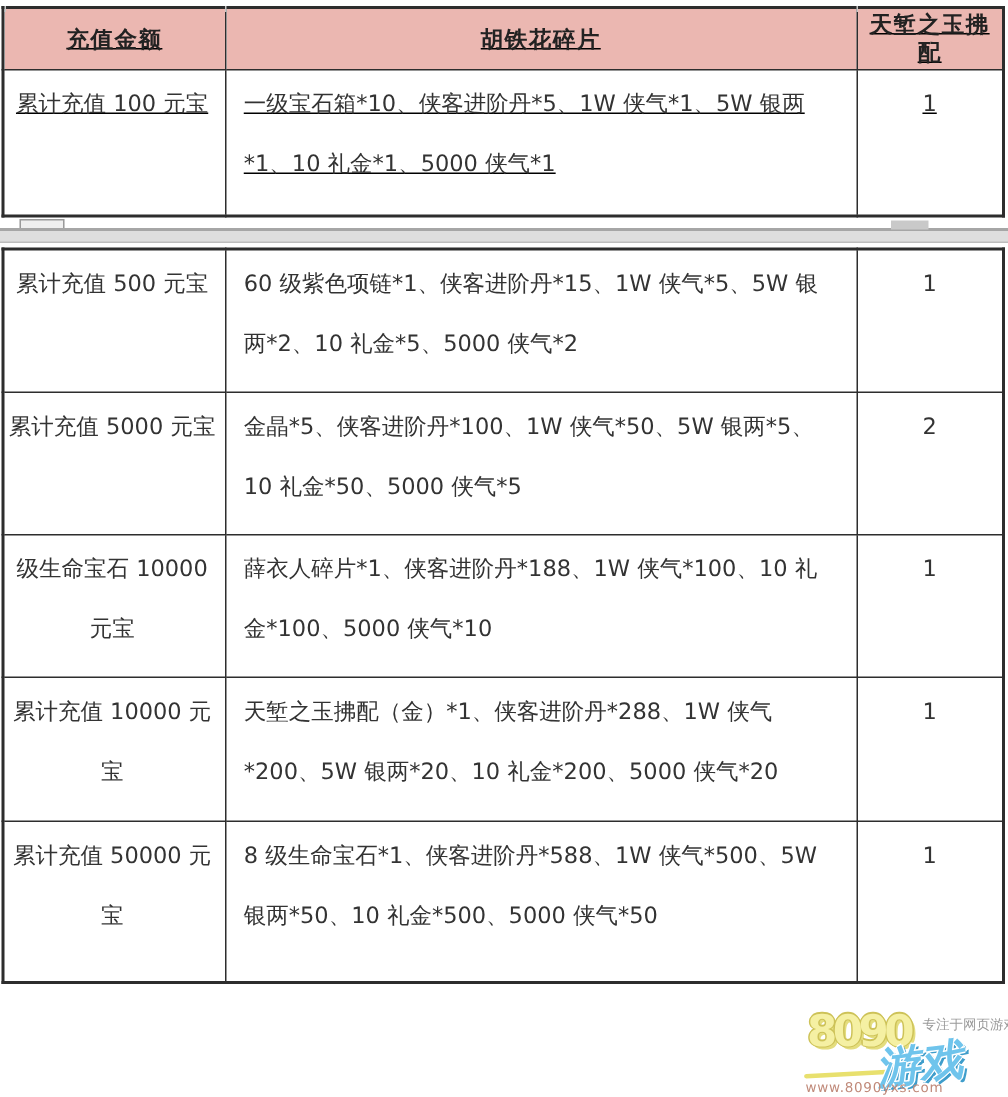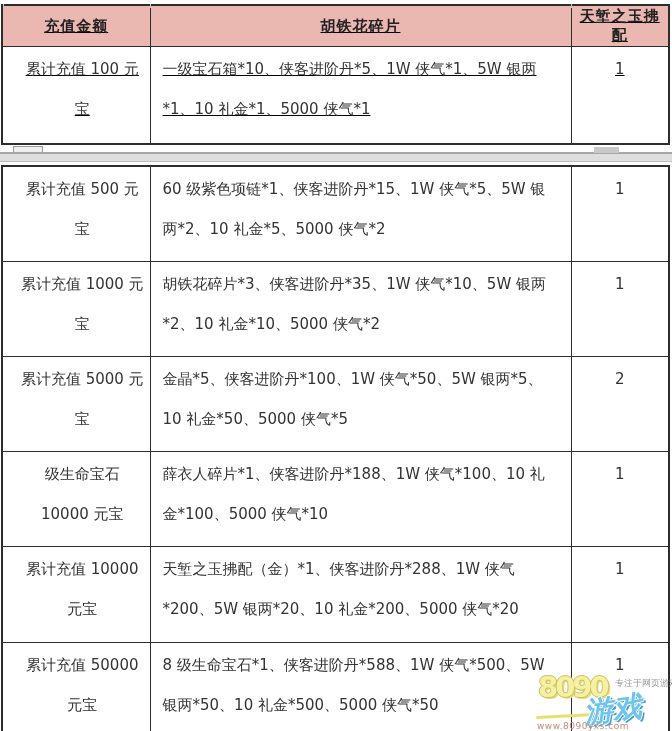--- a/index.html
+++ b/index.html
@@ -33,21 +33,21 @@
     height: 33px;
     font-weight: bold;
     color: #222222;
     text-align: center;
     letter-spacing: 1px;
   }
   td.amount {
     text-align: center;
     vertical-align: top;
     line-height: 40px;
-    padding: 2px 4px 0 16px;
+    padding: 2px 4px 0 1px;
     margin-left: 40px;
   }
   td.reward {
     text-align: left;
     vertical-align: top;
     line-height: 40px;
     padding: 2px 12px 12px 12px;
   }
   td.times {
     text-align: center;
@@ -178,25 +178,20 @@
         <col class="c2">
         <col class="c3">
       </colgroup>
     <tbody>
         <tr class="h76">
       <td class="amount">累计充值 500 元宝</td>
       <td class="reward">60 级紫色项链*1、侠客进阶丹*15、1W 侠气*5、5W 银两*2、10 礼金*5、5000 侠气*2</td>
       <td class="times">1</td>
     </tr>
     <tr class="h76">
-      <td class="amount">累计充值 1000 元宝</td>
-      <td class="reward">胡铁花碎片*3、侠客进阶丹*35、1W 侠气*10、5W 银两*2、10 礼金*10、5000 侠气*2</td>
-      <td class="times">1</td>
-    </tr>
-    <tr class="h76">
       <td class="amount">累计充值 5000 元宝</td>
       <td class="reward">金晶*5、侠客进阶丹*100、1W 侠气*50、5W 银两*5、10 礼金*50、5000 侠气*5</td>
       <td class="times">2</td>
     </tr>
     <tr class="h76">
       <td class="amount">级生命宝石 10000 元宝</td>
       <td class="reward">薛衣人碎片*1、侠客进阶丹*188、1W 侠气*100、10 礼金*100、5000 侠气*10</td>
       <td class="times">1</td>
     </tr>
     <tr class="h81">

